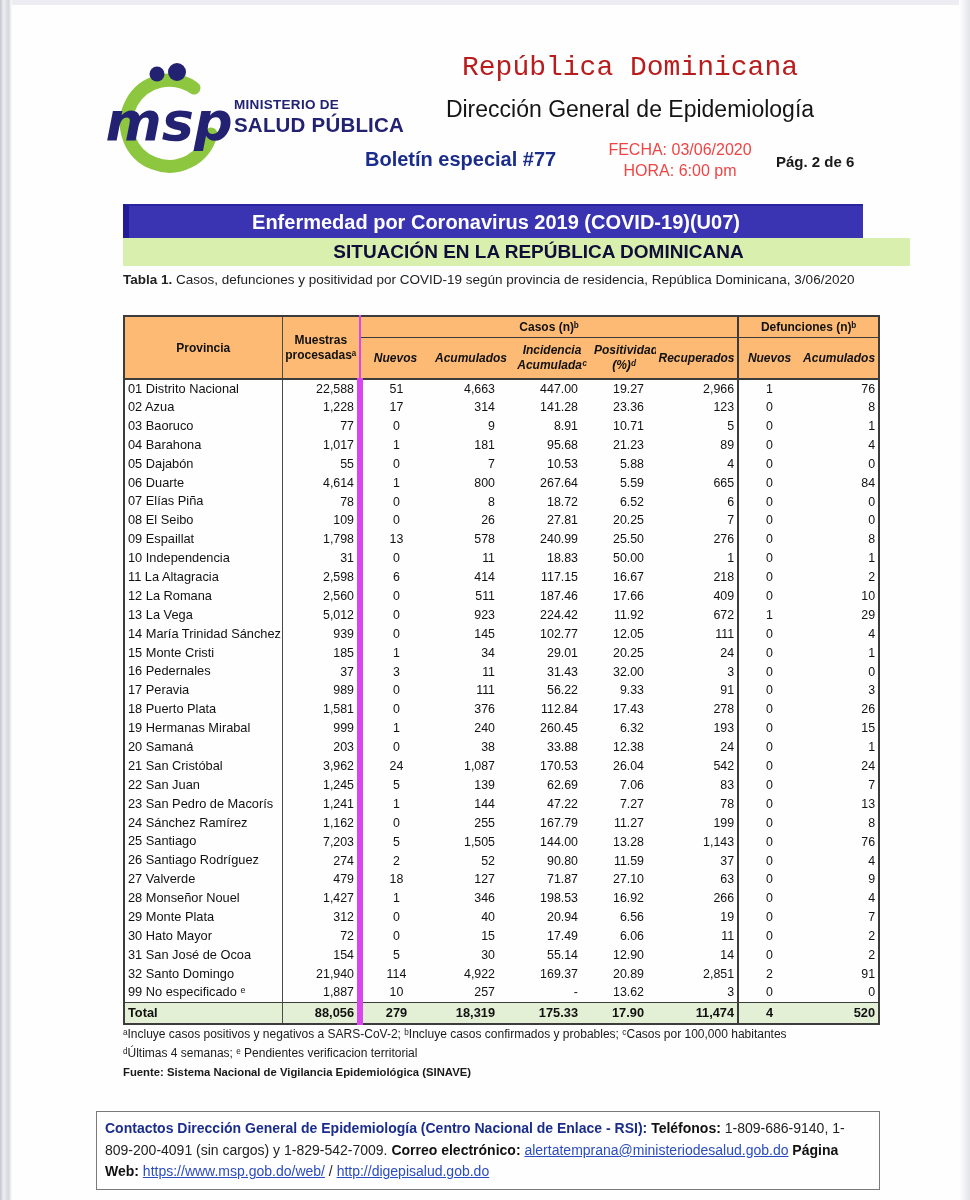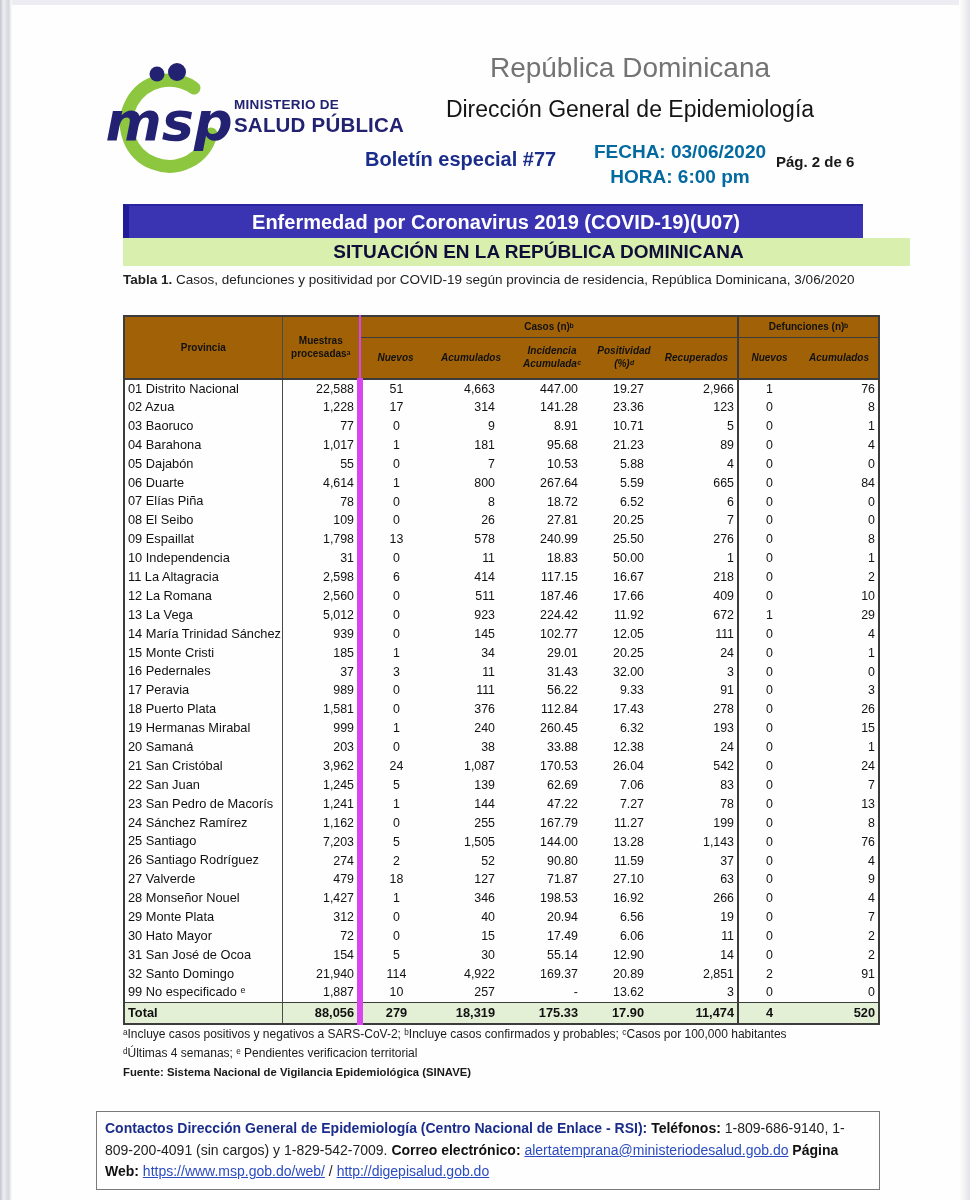--- a/index.html
+++ b/index.html
@@ -10,41 +10,41 @@
   .edge-right{position:absolute;right:0;top:0;width:11px;height:1200px;
     background:linear-gradient(270deg,#e2e2ea 0%,#f5f5f8 60%,#fefefe 100%);}
   .edge-top{position:absolute;left:0;top:0;width:970px;height:5px;background:#ececf2;}
 
   
   .logo-svg{position:absolute;left:116px;top:60px;overflow:visible;}
   .ministry{position:absolute;left:234px;top:97px;color:#232272;}
   .ministry .m1{font-size:13.5px;font-weight:bold;letter-spacing:.3px;}
   .ministry .m2{font-size:20.5px;font-weight:bold;letter-spacing:.2px;margin-top:1px;}
   .title1{position:absolute;left:380px;top:52px;width:500px;text-align:center;
-    font-size:28px;color:#737373;}
+    font-size:28px;color:#b91c1c;font-family:Liberation Mono, monospace;}
   .title2{position:absolute;left:380px;top:96px;width:500px;text-align:center;
     font-size:23px;color:#141414;}
   .bulletin{position:absolute;left:365px;top:148px;font-size:20px;font-weight:bold;color:#1b2d8b;}
   .fechahora{position:absolute;left:590px;top:139px;width:180px;text-align:center;
-    font-size:19px;font-weight:bold;color:#0369a1;line-height:1.32;}
+    font-size:16px;font-weight:normal;color:#ef4444;line-height:1.32;}
   .pag{position:absolute;left:776px;top:153px;font-size:15px;font-weight:bold;color:#1a1a1a;}
 
   
   .banner-main{position:absolute;left:123px;top:204px;width:734px;height:33px;
     background:#3a34b2;border-left:6px solid #211d96;border-top:2px solid #2a25a0;
     color:#ffffff;font-size:20px;font-weight:bold;text-align:center;line-height:32px;}
   .banner-sub{position:absolute;left:123px;top:238px;width:743px;height:28px;
     background:#d9efae;color:#0e0e38;font-size:19px;font-weight:bold;text-align:center;line-height:28px;padding-left:44px;}
   .caption{position:absolute;left:123px;top:271px;width:748px;font-size:13.5px;color:#222;line-height:1.35;}
 
   
   .data{position:absolute;left:123px;top:315px;width:755px;border-collapse:collapse;
     table-layout:fixed;border:2px solid #3c3c3c;}
   .data th,.data td{padding:0 2px;font-size:12.4px;color:#111;overflow:hidden;white-space:nowrap;}
-  .data thead th{background:#a16207;font-weight:bold;text-align:center;font-size:10px;}
+  .data thead th{background:#fdba74;font-weight:bold;text-align:center;font-size:12px;}
   .data thead tr:first-child{height:21px;}
   .data thead tr:last-child{height:42px;font-style:italic;}
   .data thead{border-bottom:2px solid #3c3c3c;}
   .hprov{border-right:1px solid #4a4a4a;}
   .hmues{border-right:2px solid #d946ef;white-space:normal !important;line-height:1.25;}
   .hgroup{border-bottom:1.5px solid #3c3c3c;}
   .hg-casos{border-right:2px solid #3c3c3c;}
   .hwrap{white-space:normal !important;line-height:1.25;}
   .hrecup{border-right:2px solid #3c3c3c;}
   .data tbody tr{height:18.9px;}

